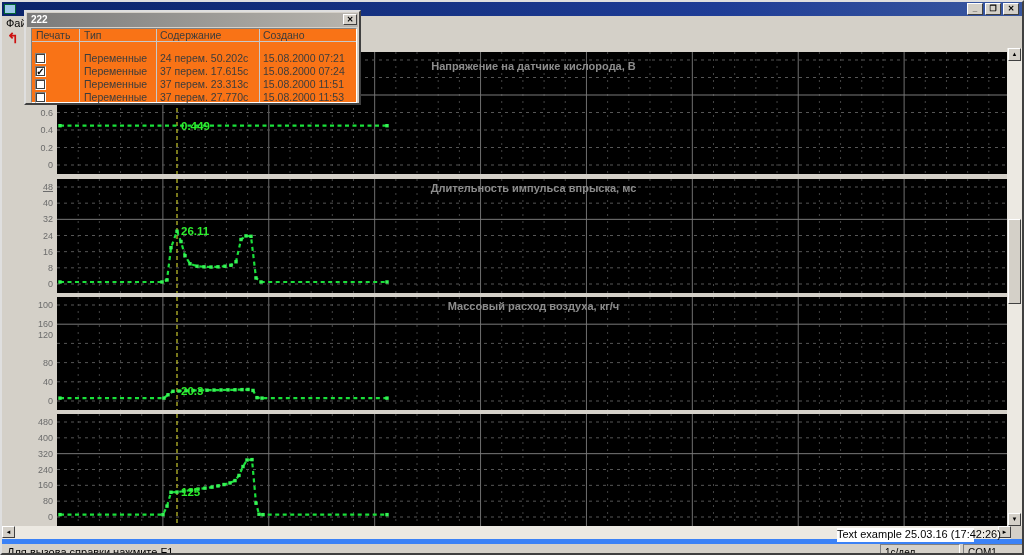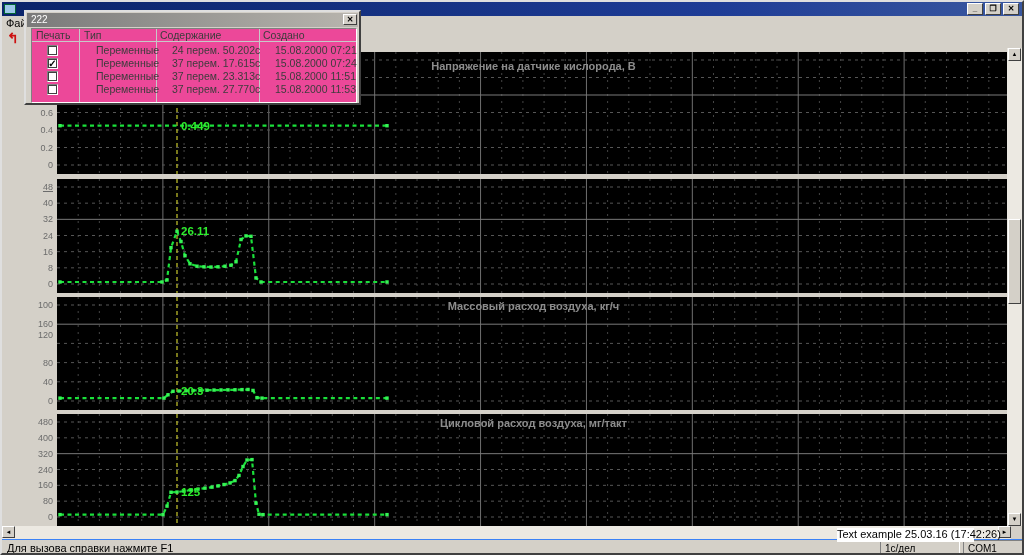--- a/index.html
+++ b/index.html
@@ -27,44 +27,44 @@
 
   
   .vscroll { position:absolute; right:0; top:46px; width:15px; height:478px; background:#ece9e2; }
   .hscroll { position:absolute; left:0; top:524px; width:1009px; height:13px; background:#ece9e2; }
   .sbtn { position:absolute; background:#d4d0c8; border:1px solid; border-color:#fff #404040 #404040 #fff;
           font-size:6px; color:#000; text-align:center; line-height:11px; }
   .vthumb { position:absolute; left:1px; width:13px; background:#d4d0c8; border:1px solid; border-color:#fff #404040 #404040 #fff; }
 
   
   .statusbar { position:absolute; left:0; top:537px; width:1020px; height:16px; background:#d4d0c8;
-               border-top:1px solid #3b82f6; font-size:11px; color:#000; }
+               border-top:5px solid #3b82f6; font-size:11px; color:#000; }
   .status-help { position:absolute; left:5px; top:2px; }
   .status-panel { position:absolute; top:0px; height:15px; border:1px solid; border-color:#808080 #fff #fff #808080;
                   font-size:10px; padding:2px 4px 0 4px; }
   .panel-scale { left:878px; width:80px; }
   .panel-port  { left:961px; width:64px; }
   .tooltip { position:absolute; left:835px; top:526px; width:137px; height:14px; background:#fff;
              font-size:11px; color:#000; text-align:right; white-space:nowrap; }
 
   
   .dialog { position:absolute; left:22px; top:8px; width:337px; height:95px; background:#d4d0c8;
             border:2px solid; border-color:#dfdfdf #404040 #404040 #dfdfdf; z-index:10; }
   .dlg-title { position:absolute; left:1px; top:1px; right:1px; height:14px;
                background:linear-gradient(to right,#7a7a7a,#b8b5ae); color:#fff; font-size:10px;
-               line-height:14px; padding-left:4px; }
+               line-height:14px; padding-left:4px;font-weight:bold; }
   .dlg-close { position:absolute; right:2px; top:2px; width:14px; height:11px; background:#d4d0c8;
                border:1px solid; border-color:#fff #404040 #404040 #fff; font-size:8px; line-height:9px;
                text-align:center; color:#000; font-weight:bold; }
-  .dlg-list { position:absolute; left:5px; top:16px; width:326px; height:75px; background:#ec4899;
+  .dlg-list { position:absolute; left:5px; top:16px; width:326px; height:75px; background:#f97316;
               border:1px solid; border-color:#808080 #fff #fff #808080; font-size:10.5px; color:#3c3c3c; }
   .dlg-sep { position:absolute; top:0; bottom:0; width:1px; background:#c8c8c8; }
   .dlg-hdr-row { position:absolute; left:0; top:0; width:100%; height:13px; border-bottom:1px solid #c8c8c8; }
   .dlg-cell { position:absolute; white-space:nowrap; }
-  .dlg-row { position:absolute; left:12px; width:100%; height:13px; }
+  .dlg-row { position:absolute; left:0; width:100%; height:13px;margin-top:8px; }
   .dlg-check { position:absolute; left:3px; top:1px; width:11px; height:11px; background:#fff;
                border:1px solid; border-color:#808080 #fff #fff #808080; outline:1px solid #404040; outline-offset:-2px;
                font-size:10px; line-height:9px; text-align:center; color:#000; font-weight:bold; }
 </style>
 </head>
 <body>
 
 <div id="root">
 
   <div id="charts">
@@ -202,21 +202,21 @@
           <rect x="166.3" y="85.51666666666667" width="3.4" height="3.4" fill="#35f455"></rect>
           <rect x="172.3" y="84.50625" width="3.4" height="3.4" fill="#35f455"></rect>
           <rect x="177.3" y="81.07083333333334" width="3.4" height="3.4" fill="#35f455"></rect>
           <rect x="182.3" y="58.84166666666667" width="3.4" height="3.4" fill="#35f455"></rect>
           <rect x="187.3" y="55.204166666666666" width="3.4" height="3.4" fill="#35f455"></rect>
           <rect x="192.3" y="55.60833333333333" width="3.4" height="3.4" fill="#35f455"></rect>
           <rect x="197.3" y="97.2375" width="3.4" height="3.4" fill="#35f455"></rect>
           <rect x="202.3" y="101.27916666666667" width="3.4" height="3.4" fill="#35f455"></rect>
           <rect x="328.3" y="101.27916666666667" width="3.4" height="3.4" fill="#35f455"></rect>
           <text x="124" y="56.236041666666665" fill="#2dee2d" font-size="11.5" font-weight="bold" font-family="&quot;Liberation Sans&quot;, sans-serif">26.11</text>
-        </svg></div>
+        </svg><div class="chart-title" style="top: 3px;">Длительность импульса впрыска, мс</div></div>
       <div class="tick-label" style="top: 134px; text-decoration: underline;">48</div>
       <div class="tick-label" style="top: 150.167px;">40</div>
       <div class="tick-label" style="top: 166.333px;">32</div>
       <div class="tick-label" style="top: 182.5px;">24</div>
       <div class="tick-label" style="top: 198.667px;">16</div>
       <div class="tick-label" style="top: 214.833px;">8</div>
       <div class="tick-label" style="top: 231px;">0</div>
       <div class="chart-panel" style="top: 249px; height: 113px;"><svg width="953" height="113">
           <line x1="21.177777777777777" y1="0" x2="21.177777777777777" y2="113" stroke="#454545" stroke-width="1" stroke-dasharray="2 5"></line>
           <line x1="42.355555555555554" y1="0" x2="42.355555555555554" y2="113" stroke="#454545" stroke-width="1" stroke-dasharray="2 5"></line>
@@ -367,21 +367,21 @@
           <rect x="176.3" y="64.88333333333333" width="3.4" height="3.4" fill="#35f455"></rect>
           <rect x="180.3" y="59.7375" width="3.4" height="3.4" fill="#35f455"></rect>
           <rect x="184.3" y="50.83125" width="3.4" height="3.4" fill="#35f455"></rect>
           <rect x="188.3" y="44.3" width="3.4" height="3.4" fill="#35f455"></rect>
           <rect x="193.3" y="43.90416666666667" width="3.4" height="3.4" fill="#35f455"></rect>
           <rect x="197.3" y="87.44583333333333" width="3.4" height="3.4" fill="#35f455"></rect>
           <rect x="200.3" y="98.52916666666667" width="3.4" height="3.4" fill="#35f455"></rect>
           <rect x="204.3" y="98.925" width="3.4" height="3.4" fill="#35f455"></rect>
           <rect x="328.3" y="98.925" width="3.4" height="3.4" fill="#35f455"></rect>
           <text x="124" y="82.26041666666666" fill="#2dee2d" font-size="11.5" font-weight="bold" font-family="&quot;Liberation Sans&quot;, sans-serif">125</text>
-        </svg><div class="chart-title" style="top: 3px;">Цикловой расход воздуха, мг/такт</div></div>
+        </svg></div>
       <div class="tick-label" style="top: 369px;">480</div>
       <div class="tick-label" style="top: 384.833px;">400</div>
       <div class="tick-label" style="top: 400.667px;">320</div>
       <div class="tick-label" style="top: 416.5px;">240</div>
       <div class="tick-label" style="top: 432.333px;">160</div>
       <div class="tick-label" style="top: 448.167px;">80</div>
       <div class="tick-label" style="top: 464px;">0</div>
     </div>
 
   <div class="titlebar">

